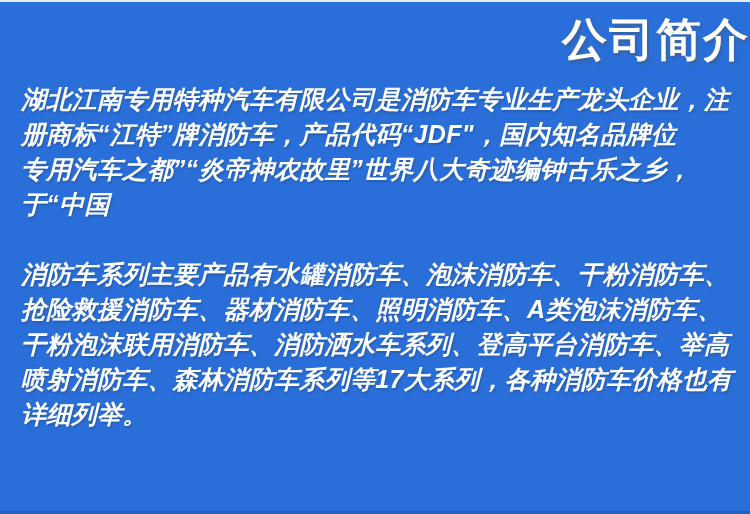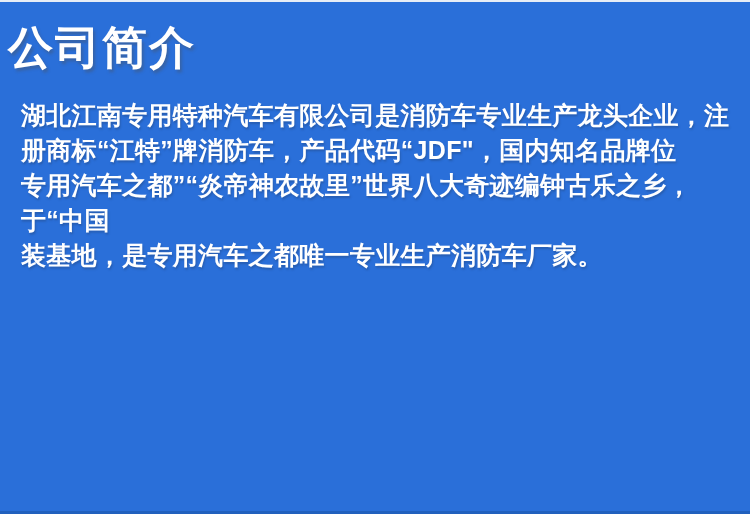--- a/index.html
+++ b/index.html
@@ -15,41 +15,42 @@
   .page {
     position: relative;
     width: 750px;
     height: 514px;
     background: #2a6fd9;
     box-sizing: border-box;
     border-top: 2px solid #e6edf6;
     border-bottom: 3px solid #2160bd;
   }
   .page-title {
-    margin: 8px;
+    margin: 0;
     padding-top: 12px;
     height: 66px;
-    text-align: left;
+    text-align: right;
     color: #ffffff;
     font-size: 45px;
     line-height: 52px;
     font-weight: bold;
     letter-spacing: 2px;
     text-shadow: 2px 3px 3px rgba(70, 85, 105, 0.45);
   }
   .content {
     padding: 2px 20px 0 21px;
     color: #ffffff;
     font-weight: bold;
     font-size: 25px;
     letter-spacing: 0.3px;
     text-shadow: 1px 2px 2px rgba(35, 60, 100, 0.35);
   }
   .paragraph {
     margin: 0;
+    font-style: italic;
   }
   .paragraph + .paragraph {
     margin-top: 35px;
   }
   .text-line {
     height: 35px;
     line-height: 35px;
     white-space: nowrap;
   }
 </style>
@@ -60,18 +61,24 @@
 
   <h1 class="page-title">公司简介</h1>
 
   <div class="content">
 
     <div class="paragraph">
       <div class="text-line">湖北江南专用特种汽车有限公司是消防车专业生产龙头企业，注</div>
       <div class="text-line">册商标“江特”牌消防车，产品代码“JDF"，国内知名品牌位</div>
       <div class="text-line">专用汽车之都”“炎帝神农故里”世界八大奇迹编钟古乐之乡，</div>
       <div class="text-line">于“中国</div>
-      <div class="text-line">装基地，是专用汽车之都唯一专业生产消防车厂家。</div>
     </div>
 
+    <div class="paragraph">
+      <div class="text-line">消防车系列主要产品有水罐消防车、泡沫消防车、干粉消防车、</div>
+      <div class="text-line">抢险救援消防车、器材消防车、照明消防车、A类泡沫消防车、</div>
+      <div class="text-line">干粉泡沫联用消防车、消防洒水车系列、登高平台消防车、举高</div>
+      <div class="text-line">喷射消防车、森林消防车系列等17大系列，各种消防车价格也有</div>
+      <div class="text-line">详细列举。</div>
+    </div>
 
   </div>
 </div>
 
 </body></html>

